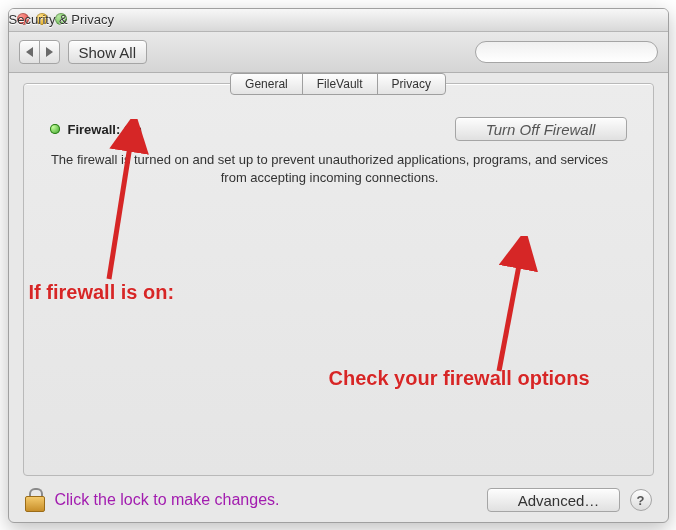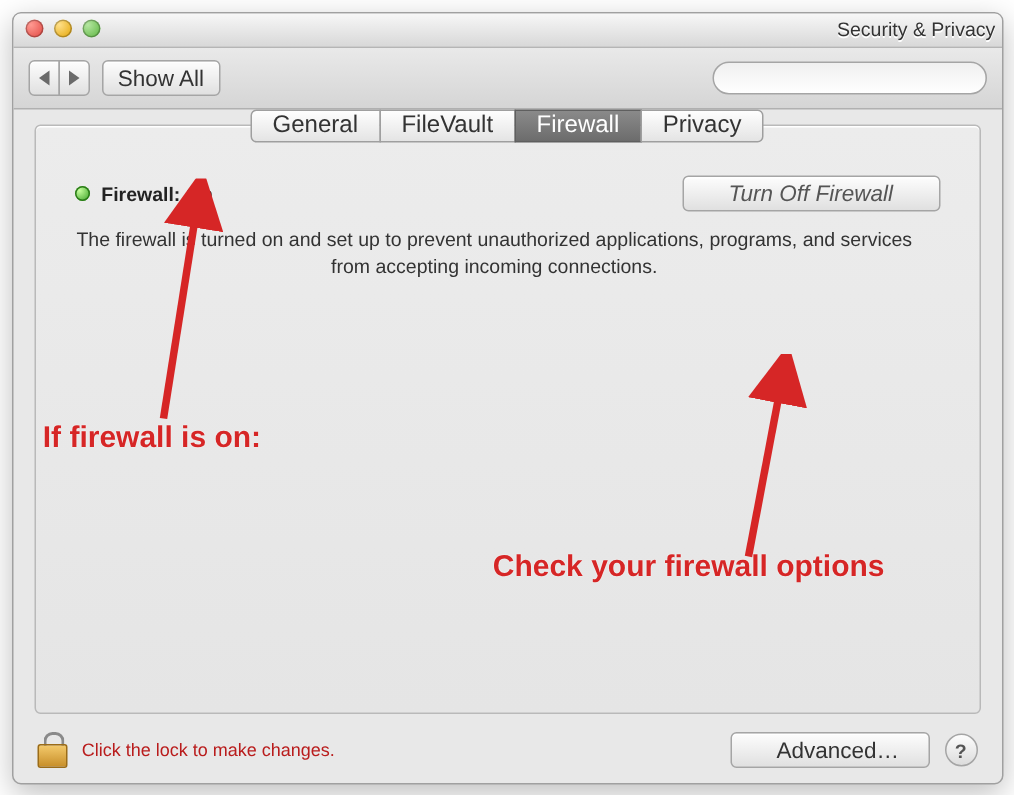--- a/index.html
+++ b/index.html
@@ -4,57 +4,57 @@
 <style>
   html,body{margin:0;padding:0;font-family:"Lucida Grande","Helvetica Neue",Arial,sans-serif;font-size:13px;color:#222;background:#fff;}
   .window{position:relative;width:659px;height:513px;margin:8px auto;border:1px solid #a0a0a0;border-radius:6px;overflow:hidden;background:#e8e8e8;box-shadow:0 6px 20px rgba(0,0,0,.25);}
   
   .titlebar{height:22px;background:linear-gradient(to bottom,#f7f7f7,#d8d8d8);border-bottom:1px solid #b5b5b5;position:relative;}
   .traffic{position:absolute;left:8px;top:4px;display:flex;gap:7px;}
   .tl{width:12px;height:12px;border-radius:50%;box-shadow:inset 0 0 0 1px rgba(0,0,0,.25);}
   .tl.red{background:radial-gradient(circle at 30% 30%,#ff9a92,#e0443e);}
   .tl.yel{background:radial-gradient(circle at 30% 30%,#ffe08a,#e2a200);}
   .tl.grn{background:radial-gradient(circle at 30% 30%,#b5e6a1,#58b33b);}
-  .title{position:absolute;left:0;right:4px;text-align:right;top:3px;font-size:13px;color:#333;text-shadow:0 1px 0 #fff;}
+  .title{position:absolute;left:0;right:4px;text-align:left;top:3px;font-size:13px;color:#333;text-shadow:0 1px 0 #fff;}
   
   .toolbar{height:40px;background:linear-gradient(to bottom,#e9e9e9,#d5d5d5);border-bottom:1px solid #b0b0b0;display:flex;align-items:center;padding:0 10px;gap:8px;}
   .btn{display:inline-flex;align-items:center;justify-content:center;height:22px;border:1px solid #a5a5a5;border-radius:4px;background:linear-gradient(to bottom,#fdfdfd,#e0e0e0);box-shadow:0 1px 0 #fff inset;font-size:15px;color:#333;padding:0 10px;cursor:default;}
   .seg{display:inline-flex;}
   .seg .btn{border-radius:0;margin-left:-1px;padding:0 6px;}
   .seg .btn:first-child{border-radius:4px 0 0 4px;margin-left:0;}
   .seg .btn:last-child{border-radius:0 4px 4px 0;}
   .tri{width:0;height:0;border-top:5px solid transparent;border-bottom:5px solid transparent;}
   .tri.l{border-right:7px solid #6a6a6a;}
   .tri.r{border-left:7px solid #6a6a6a;}
   .spacer{flex:1;}
   .search{display:flex;align-items:center;width:165px;height:20px;border:1px solid #a5a5a5;border-radius:11px;background:linear-gradient(to bottom,#f0f0f0,#fff);padding:0 8px;gap:6px;}
   .search svg{opacity:.5;}
   .search input{border:0;outline:0;background:transparent;font-size:12px;flex:1;}
   
   .pane{position:absolute;left:14px;right:14px;top:74px;bottom:46px;border:1px solid #b9b9b9;border-radius:4px;background:linear-gradient(to bottom,#ececec,#e5e5e5);box-shadow:inset 0 1px 0 #fff;}
   
   .tabs{display:flex;justify-content:center;margin-top:-11px;}
-  .tab{height:20px;padding:0 14px;display:flex;align-items:center;border:1px solid #9f9f9f;background:linear-gradient(to bottom,#fefefe,#e4e4e4);font-size:16px;color:#333;margin-left:-1px;cursor:default;}
+  .tab{height:20px;padding:0 14px;display:flex;align-items:center;border:1px solid #9f9f9f;background:linear-gradient(to bottom,#fefefe,#e4e4e4);font-size:12px;color:#333;margin-left:-1px;cursor:default;}
   .tab:first-child{border-radius:4px 0 0 4px;margin-left:0;}
   .tab:last-child{border-radius:0 4px 4px 0;}
   .tab.sel{background:linear-gradient(to bottom,#8a8a8a,#6c6c6c);color:#fff;border-color:#5f5f5f;}
   
   .content{padding:22px 26px 0;text-align:center;}
   .statusrow{display:flex;align-items:center;}
   .dot{width:10px;height:10px;border-radius:50%;background:radial-gradient(circle at 30% 30%,#c6ff9d,#2f9a1e);box-shadow:0 0 0 1px #2a7a18 inset;margin-right:8px;}
   .statuslbl{font-weight:bold;font-size:13px;}
   .btn.wide{width:150px;justify-content:center;color:#555;font-style:italic;}
   .desc{margin-top:10px;max-width:560px;font-size:13px;color:#333;line-height:1.35;}
   .optrow{margin-top:26px;display:flex;justify-content:flex-end;}
   
   .footer{position:absolute;left:0;right:0;bottom:0;height:44px;display:flex;align-items:center;padding:0 16px;gap:10px;}
   .lock{width:20px;height:24px;position:relative;}
   .lock .body{position:absolute;bottom:0;width:18px;height:14px;background:linear-gradient(to bottom,#f3c96b,#c88f2a);border:1px solid #9b6c18;border-radius:2px;}
   .lock .sh{position:absolute;top:0;left:4px;width:10px;height:12px;border:2px solid #8a8a8a;border-bottom:none;border-radius:6px 6px 0 0;}
-  .foot-text{font-size:12px;color:#b91c1c;text-align:right;}
+  .foot-text{font-size:16px;color:#a21caf;text-align:right;}
   .help{width:20px;height:20px;border-radius:50%;background:linear-gradient(to bottom,#fdfdfd,#dcdcdc);border:1px solid #a5a5a5;display:flex;align-items:center;justify-content:center;color:#555;font-weight:bold;font-size:13px;}
   
   .annot{position:absolute;color:#d62626;font-weight:bold;font-size:20px;text-shadow:0 0 1px #fff;pointer-events:none;}
   svg.arrow{position:absolute;pointer-events:none;}
 </style>
 </head>
 <body>
 
 <div class="window">
 
@@ -84,21 +84,20 @@
           <line x1="8" y1="8" x2="11" y2="11" stroke="#555" stroke-width="1.2"></line>
         </svg>
       <input type="text" placeholder="" style="">
     </div>
   </div>
 
   <div class="pane">
     <div class="tabs">
       <div class="tab">General</div>
       <div class="tab">FileVault</div>
-      <div class="tab sel">Firewall</div>
       <div class="tab">Privacy</div>
     </div>
 
     <div class="content">
       <div class="statusrow">
         <span class="dot"></span>
         <span class="statuslbl">Firewall: On</span>
         <span class="spacer"></span>
         <div class="btn wide">Turn Off Firewall</div>
       </div>

